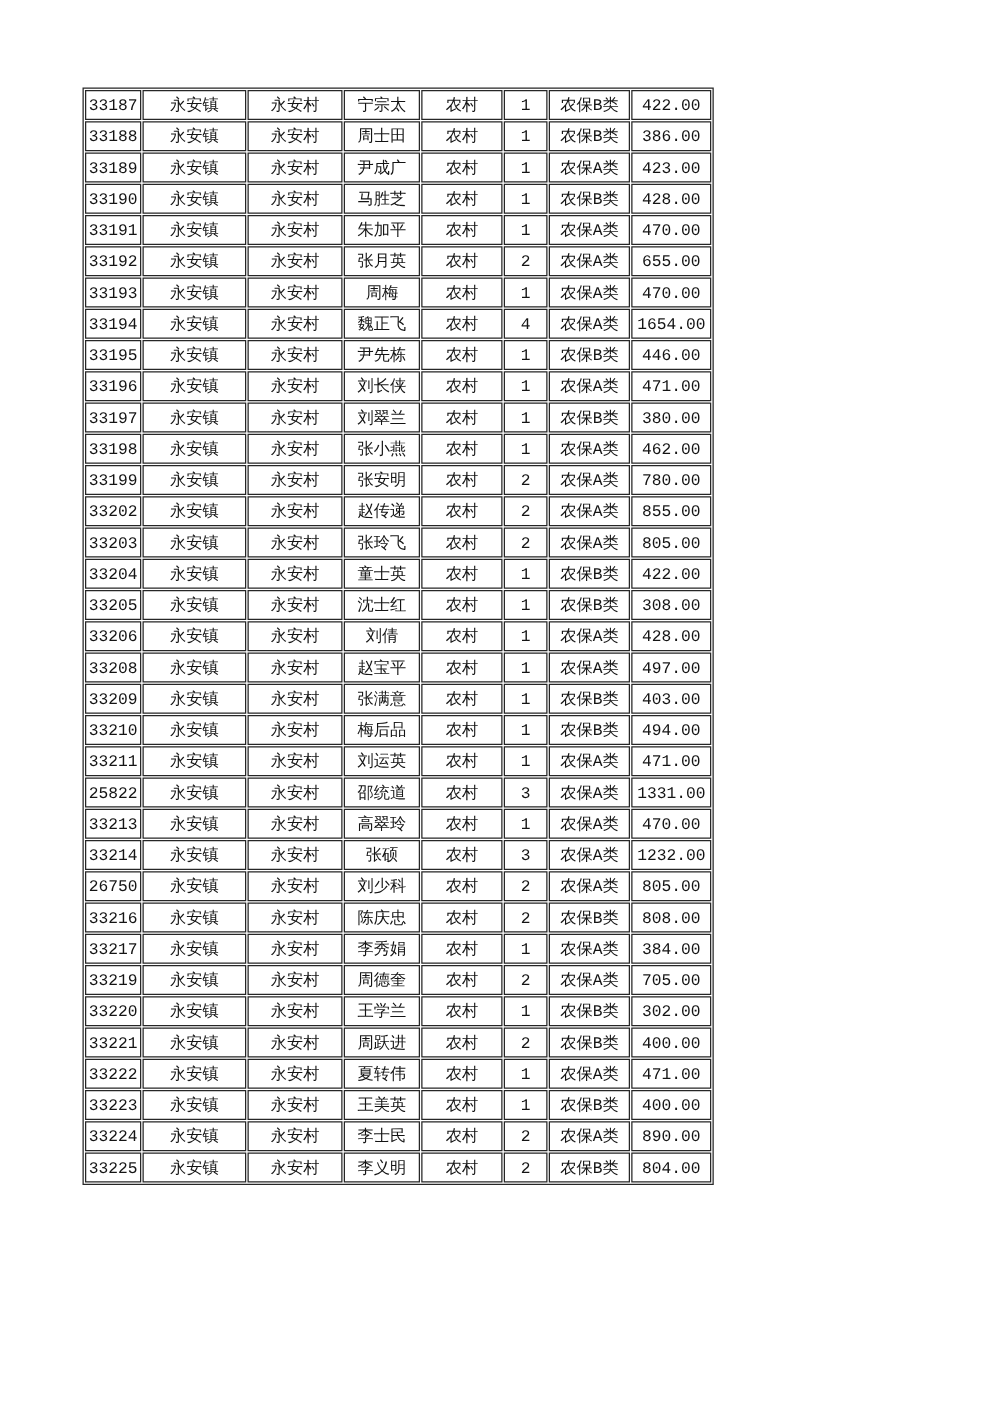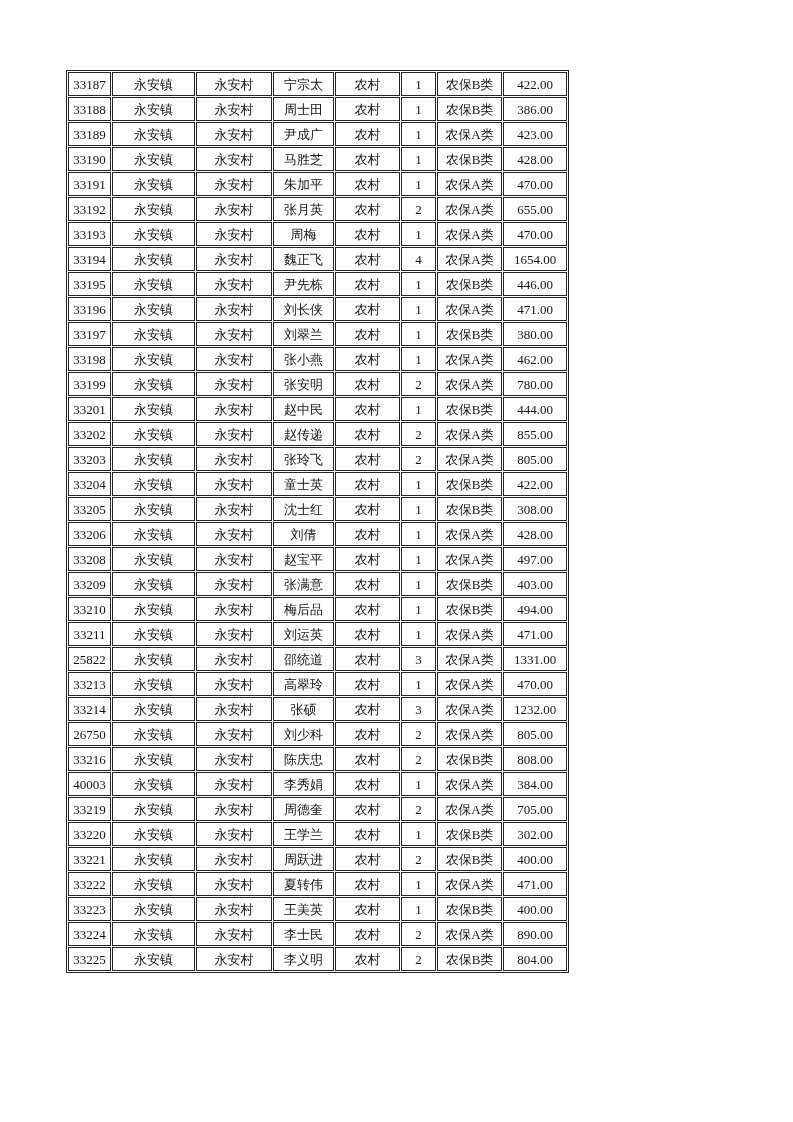--- a/index.html
+++ b/index.html
@@ -13,21 +13,21 @@
     width:793px;
     height:1122px;
     background:var(--page-bg);
     overflow:hidden;
   }
   .page{
     position:relative;
     width:793px;
     height:1122px;
     background:var(--page-bg);
-    font-family:Liberation Serif, serif;
+    font-family:Liberation Mono, monospace;
     color:var(--text-color);
   }
   .table-wrap{
     position:absolute;
     left:66px;
     top:70px;
   }
   table.roster{
     border-collapse:separate;
     border-spacing:1px;
@@ -198,30 +198,20 @@
             <td>33199</td>
             <td>永安镇</td>
             <td>永安村</td>
             <td>张安明</td>
             <td>农村</td>
             <td>2</td>
             <td>农保A类</td>
             <td>780.00</td>
           </tr>
           <tr>
-            <td>33201</td>
-            <td>永安镇</td>
-            <td>永安村</td>
-            <td>赵中民</td>
-            <td>农村</td>
-            <td>1</td>
-            <td>农保B类</td>
-            <td>444.00</td>
-          </tr>
-          <tr>
             <td>33202</td>
             <td>永安镇</td>
             <td>永安村</td>
             <td>赵传递</td>
             <td>农村</td>
             <td>2</td>
             <td>农保A类</td>
             <td>855.00</td>
           </tr>
           <tr>
@@ -348,21 +338,21 @@
             <td>33216</td>
             <td>永安镇</td>
             <td>永安村</td>
             <td>陈庆忠</td>
             <td>农村</td>
             <td>2</td>
             <td>农保B类</td>
             <td>808.00</td>
           </tr>
           <tr>
-            <td>40003</td>
+            <td>33217</td>
             <td>永安镇</td>
             <td>永安村</td>
             <td>李秀娟</td>
             <td>农村</td>
             <td>1</td>
             <td>农保A类</td>
             <td>384.00</td>
           </tr>
           <tr>
             <td>33219</td>

